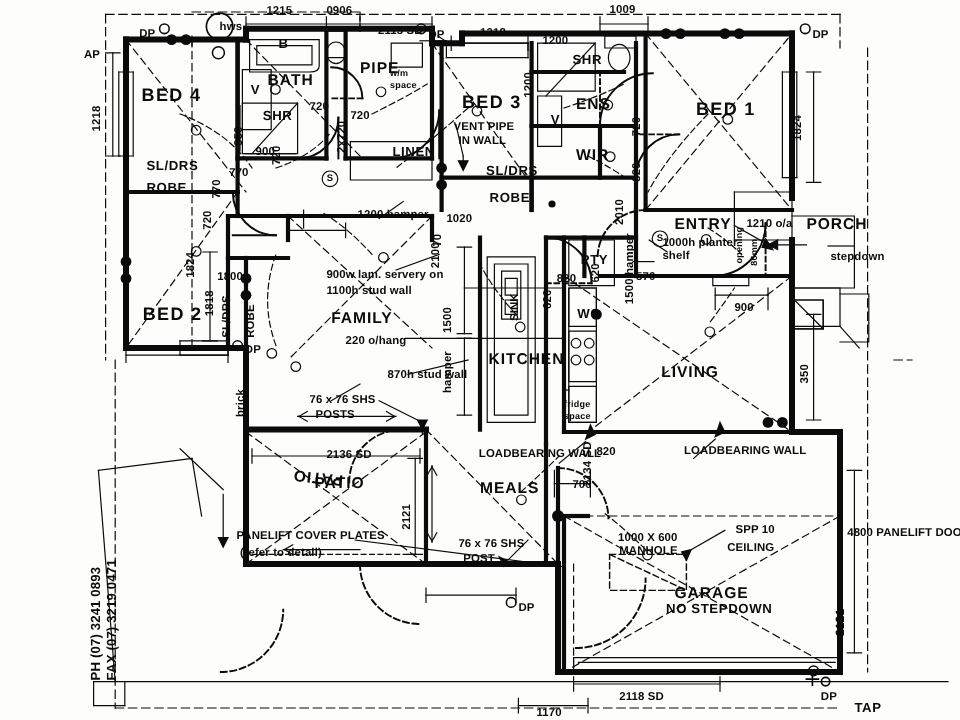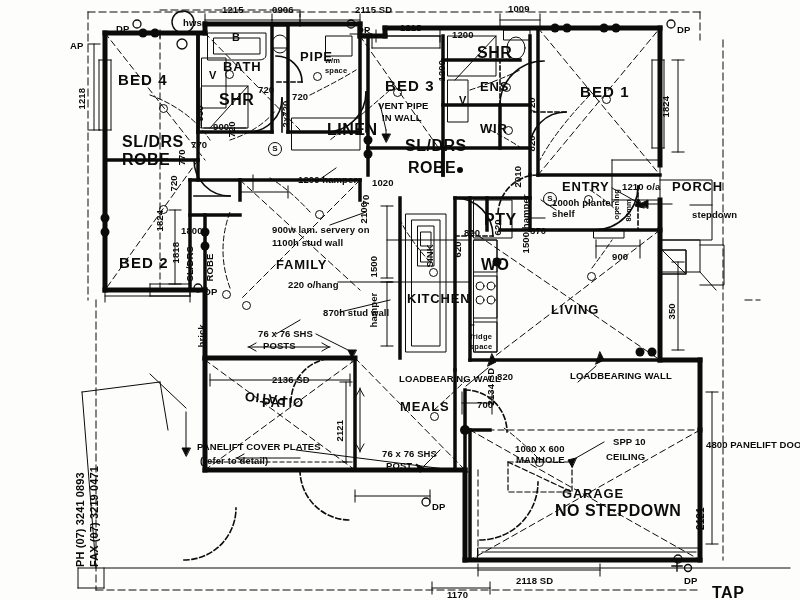--- a/index.html
+++ b/index.html
@@ -7,21 +7,21 @@
        font-family:"Liberation Sans", sans-serif;}
   #plan{position:relative;width:800px;height:600px;background:#fdfdfb;}
   svg#drawing{position:absolute;left:0;top:0;width:800px;height:600px;}
 
   
   .lbl{position:absolute;color:#0b0b0b;white-space:nowrap;
        font-family:"Liberation Sans", sans-serif;
        letter-spacing:.2px;line-height:1;}
   .room{font-size:15px;font-weight:700;letter-spacing:1.1px;}
   .room.sm{font-size:13px;letter-spacing:.8px;}
-  .room.xs{font-size:16px;letter-spacing:.5px;}
+  .room.xs{font-size:11px;letter-spacing:.5px;}
   .dim{font-size:9.5px;font-weight:700;letter-spacing:.1px;}
   .note{font-size:9.5px;font-weight:700;letter-spacing:.1px;}
   .tiny{font-size:7.5px;font-weight:700;}
   .rot90{transform:rotate(-90deg);transform-origin:left bottom;}
   .rot180{transform:rotate(180deg);transform-origin:center center;}
   .lt{position:absolute;}
   .lt .b{width:7px;height:7px;border:1.6px solid #0b0b0b;border-radius:50%;}
   .circled{position:absolute;width:12px;height:12px;border:1.3px solid #0b0b0b;
            border-radius:50%;font-size:8px;font-weight:700;text-align:center;
            line-height:11px;color:#0b0b0b;}
@@ -478,21 +478,21 @@
       <div class="lbl room xs" style="left: 481px; top: 257px;">WO</div>
       <div class="lbl room xs" style="left: 122px; top: 152px;">ROBE</div>
       <div class="lbl room xs" style="left: 408px; top: 160px;">ROBE</div>
       <div class="lbl room xs" style="left: 122px; top: 134px;">SL/DRS</div>
       <div class="lbl room xs" style="left: 405px; top: 138px;">SL/DRS</div>
       <div class="lbl room xs" style="left: 676px; top: 585px; margin-left: 36px;">TAP</div>
     </div>
   <div id="dims-layer">
       <div class="lbl dim" style="left: 222px; top: 5px;">1215</div>
       <div class="lbl dim" style="left: 272px; top: 5px;">0906</div>
-      <div class="lbl dim" style="left: 315px; top: 5px; margin-left: 40px;">2115 SD</div>
+      <div class="lbl dim" style="left: 315px; top: 21px;">2115 SD</div>
       <div class="lbl dim" style="left: 400px; top: 23px;">1218</div>
       <div class="lbl dim" style="left: 508px; top: 4px;">1009</div>
       <div class="lbl dim" style="left: 452px; top: 30px;">1200</div>
       <div class="lbl dim" style="left: 213px; top: 122px;">900</div>
       <div class="lbl dim" style="left: 258px; top: 85px;">720</div>
       <div class="lbl dim" style="left: 292px; top: 92px;">720</div>
       <div class="lbl dim" style="left: 191px; top: 140px;">770</div>
       <div class="lbl dim" style="left: 298px; top: 175px;">1200 hamper</div>
       <div class="lbl dim" style="left: 372px; top: 178px;">1020</div>
       <div class="lbl dim" style="left: 530px; top: 226px;">570</div>

